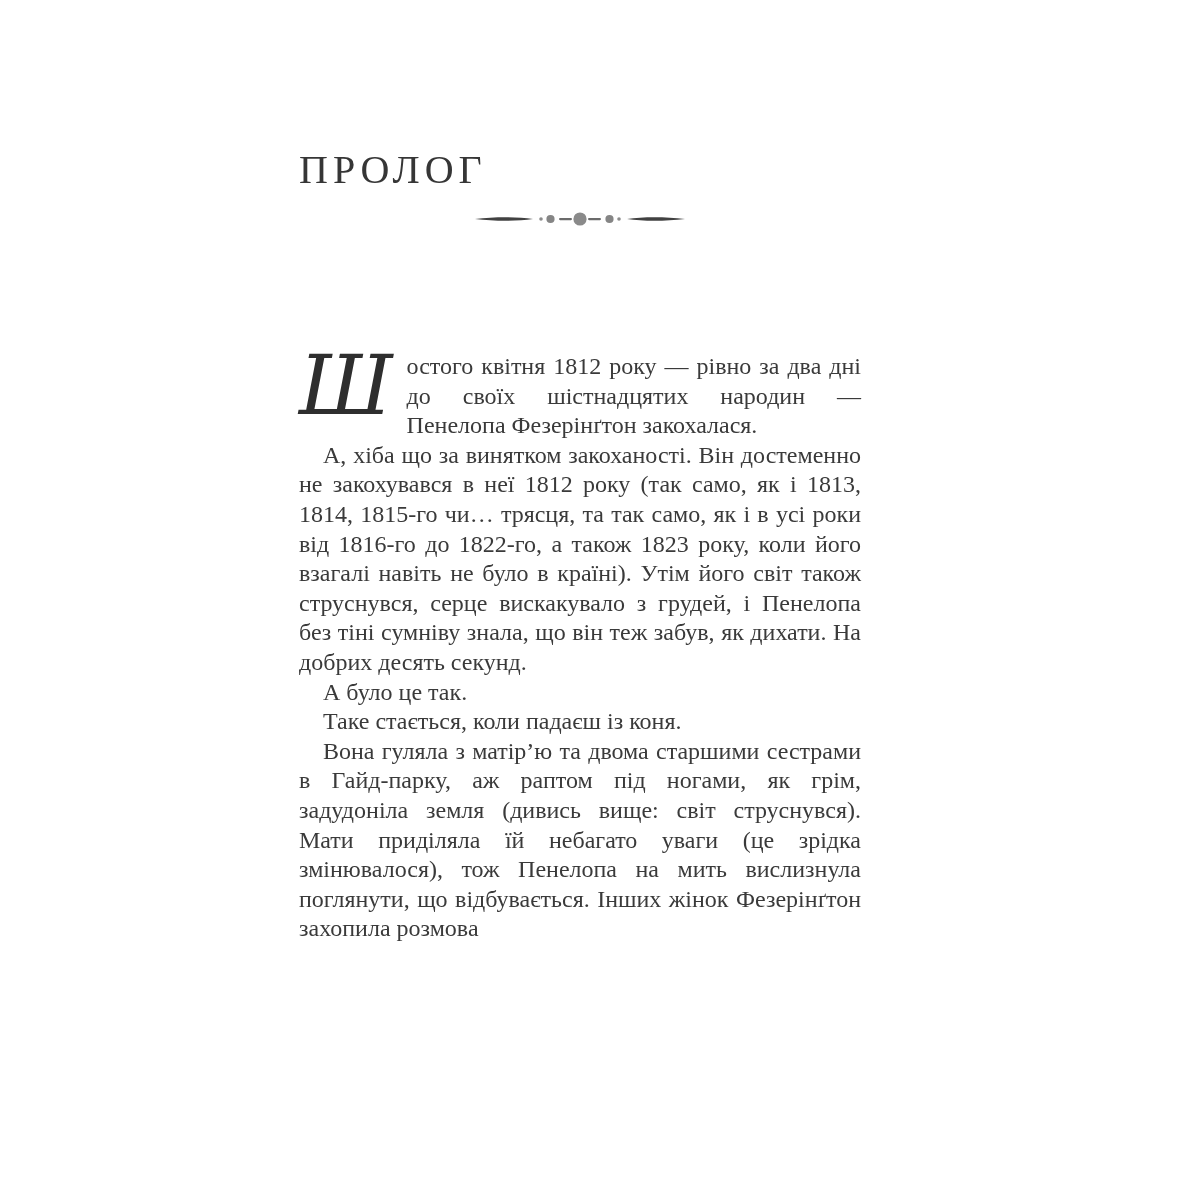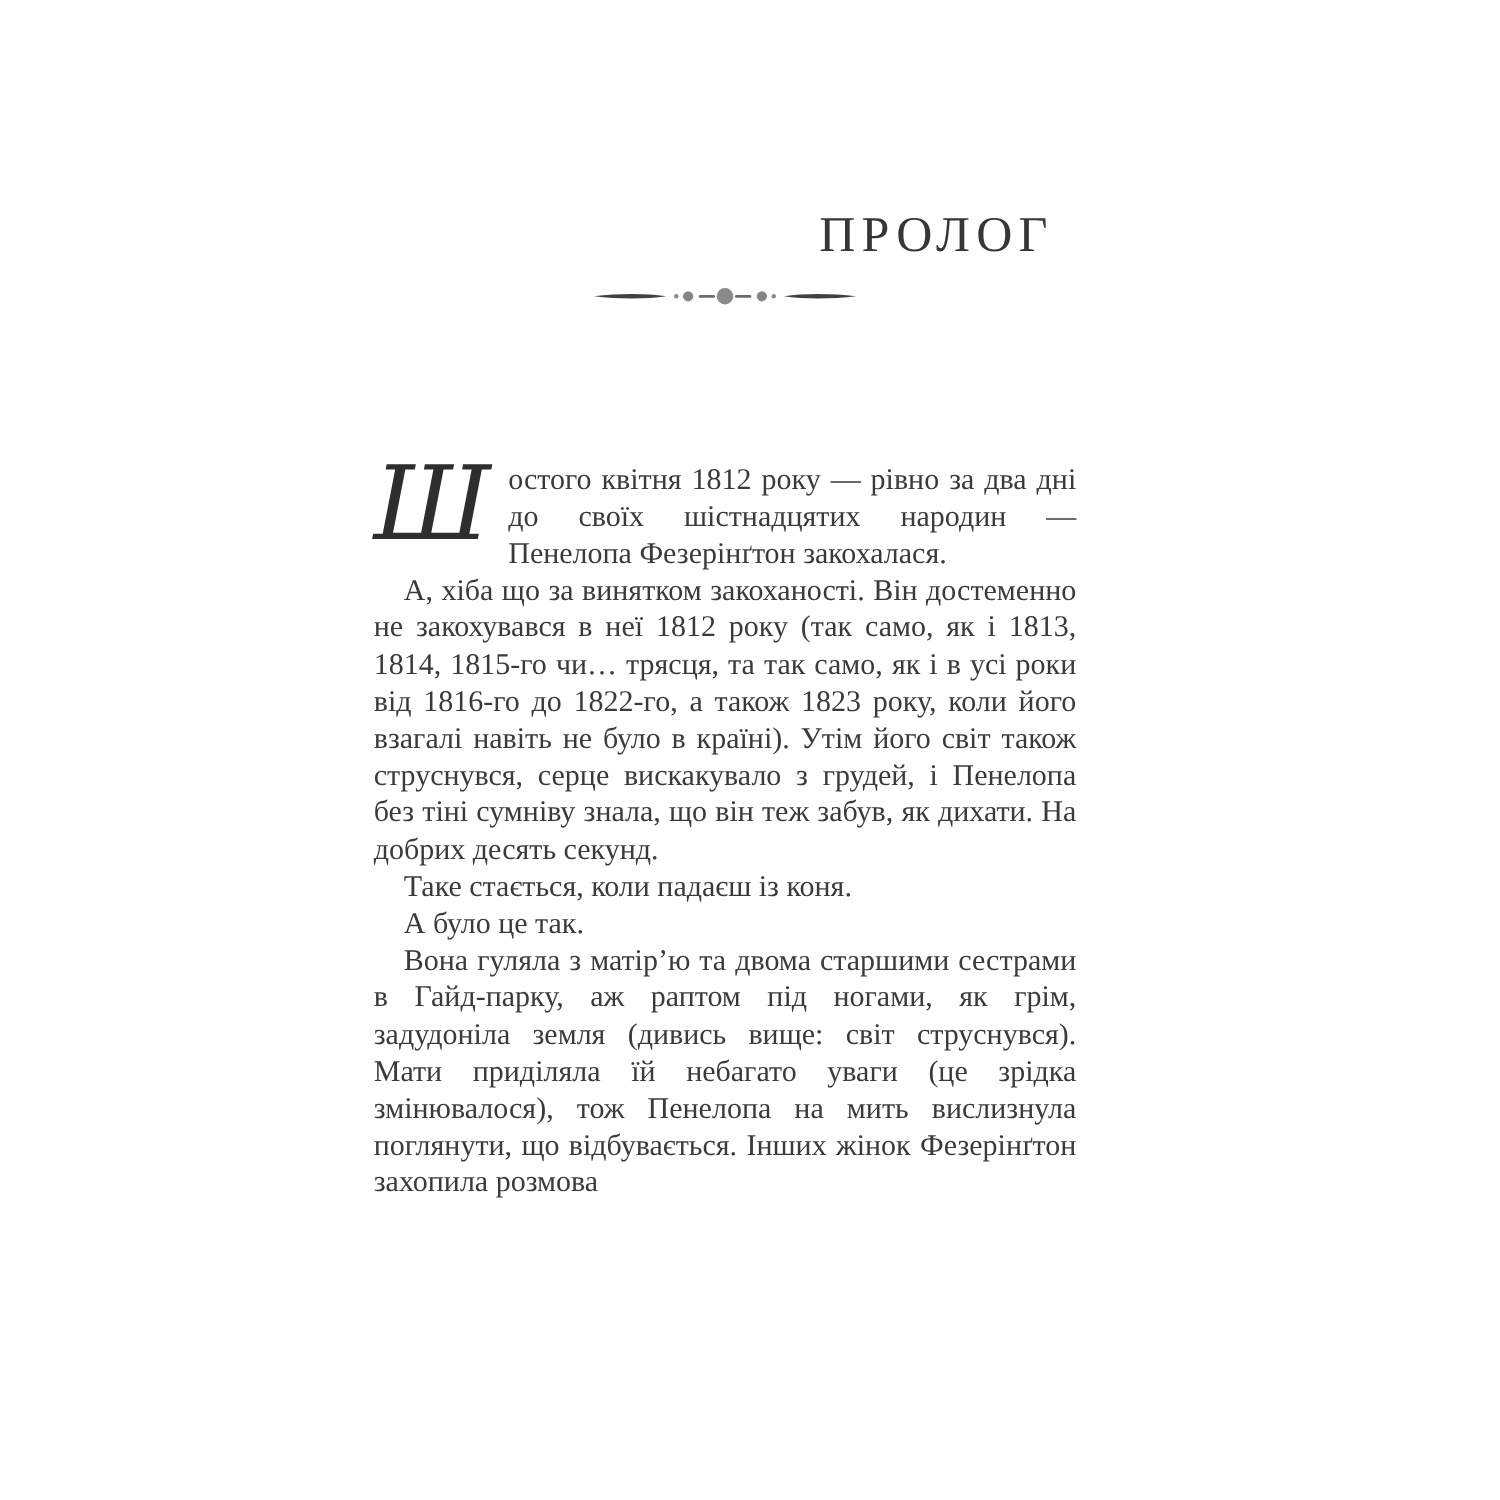--- a/index.html
+++ b/index.html
@@ -15,22 +15,22 @@
     overflow: hidden;
     font-family: "Liberation Serif", "DejaVu Serif", serif;
   }
   .content {
     position: absolute;
     left: 299px;
     top: 148px;
     width: 562px;
   }
   .chapter-title {
-    margin: 18px;
-    text-align: right;
+    margin: 0;
+    text-align: left;
     font-size: 40px;
     font-weight: 400;
     letter-spacing: 5px;
     line-height: 44px;
     color: var(--title-color, #363636);
     font-family: "Liberation Serif", "DejaVu Serif", serif;
   }
   .divider {
     margin: 18px auto 0 auto;
     width: 210px;
@@ -80,19 +80,19 @@
         <rect x="113" y="7.9" width="13" height="2.3" rx="1.1" fill="#6b6b6b"></rect>
         <circle cx="134.5" cy="9" r="4.1" fill="#858585"></circle>
         <circle cx="144" cy="9" r="1.8" fill="#8c8c8c"></circle>
         <path d="M152,9 C168,6.6 190,6.6 210,9 C190,11.4 168,11.4 152,9 Z" fill="#414141"></path>
       </svg>
     </div>
 
     <section class="body-text" id="paragraphs">
         <p class="first"><span class="dropcap">Ш</span>остого квітня 1812 року — рівно за два дні до своїх шістнадцятих народин — Пенелопа Фезерінґтон закохалася.</p>
         <p>А, хіба що за винятком закоханості. Він достеменно не закохувався в неї 1812 року (так само, як і 1813, 1814, 1815-го чи… трясця, та так само, як і в усі роки від 1816-го до 1822-го, а також 1823 року, коли його взагалі навіть не було в країні). Утім його світ також струснувся, серце вискакувало з грудей, і Пенелопа без тіні сумніву знала, що він теж забув, як дихати. На добрих десять секунд.</p>
+        <p>А було це так.</p>
         <p>Таке стається, коли падаєш із коня.</p>
-        <p>А було це так.</p>
         <p>Вона гуляла з матір’ю та двома старшими сестрами в Гайд-парку, аж раптом під ногами, як грім, задудоніла земля (дивись вище: світ струснувся). Мати приділяла їй небагато уваги (це зрідка змінювалося), тож Пенелопа на мить вислизнула поглянути, що відбувається. Інших жінок Фезерінґтон захопила розмова</p>
       </section>
 
   </div>
 </main>
 
 </body></html>

